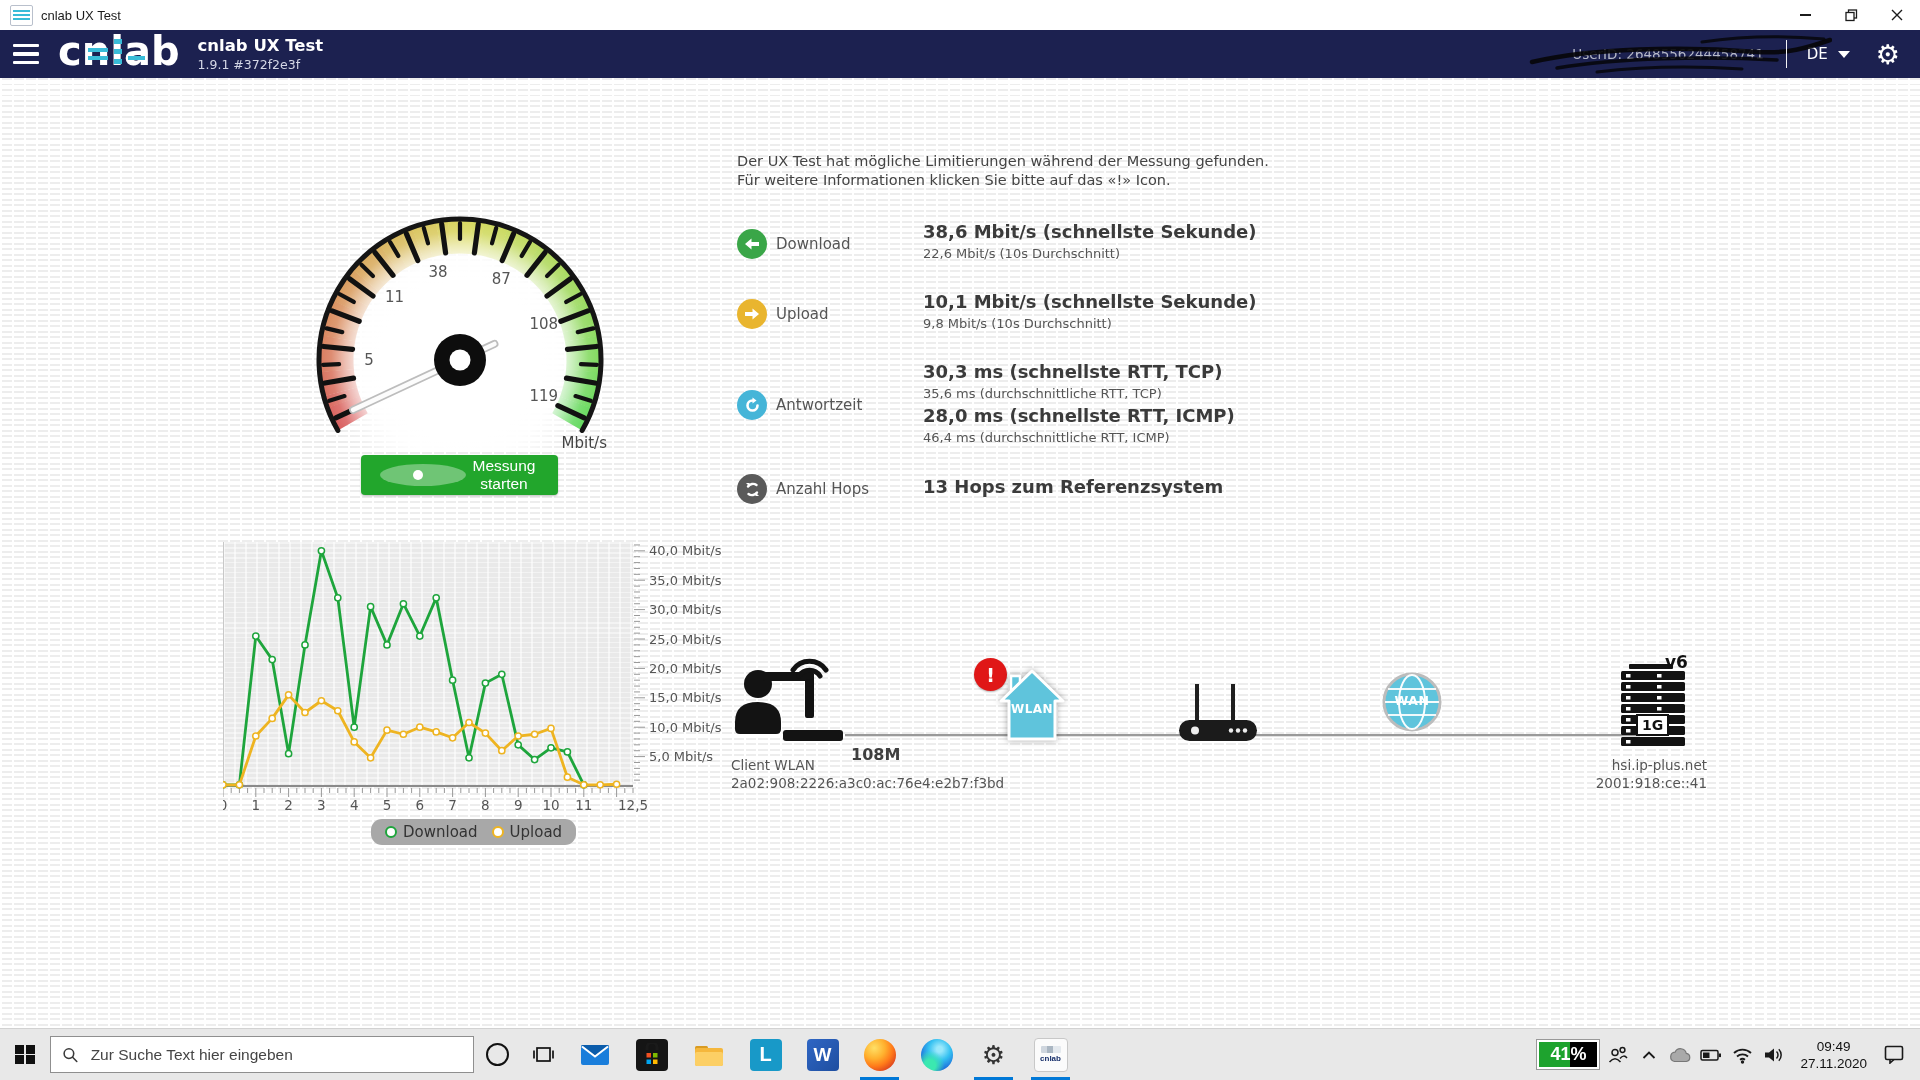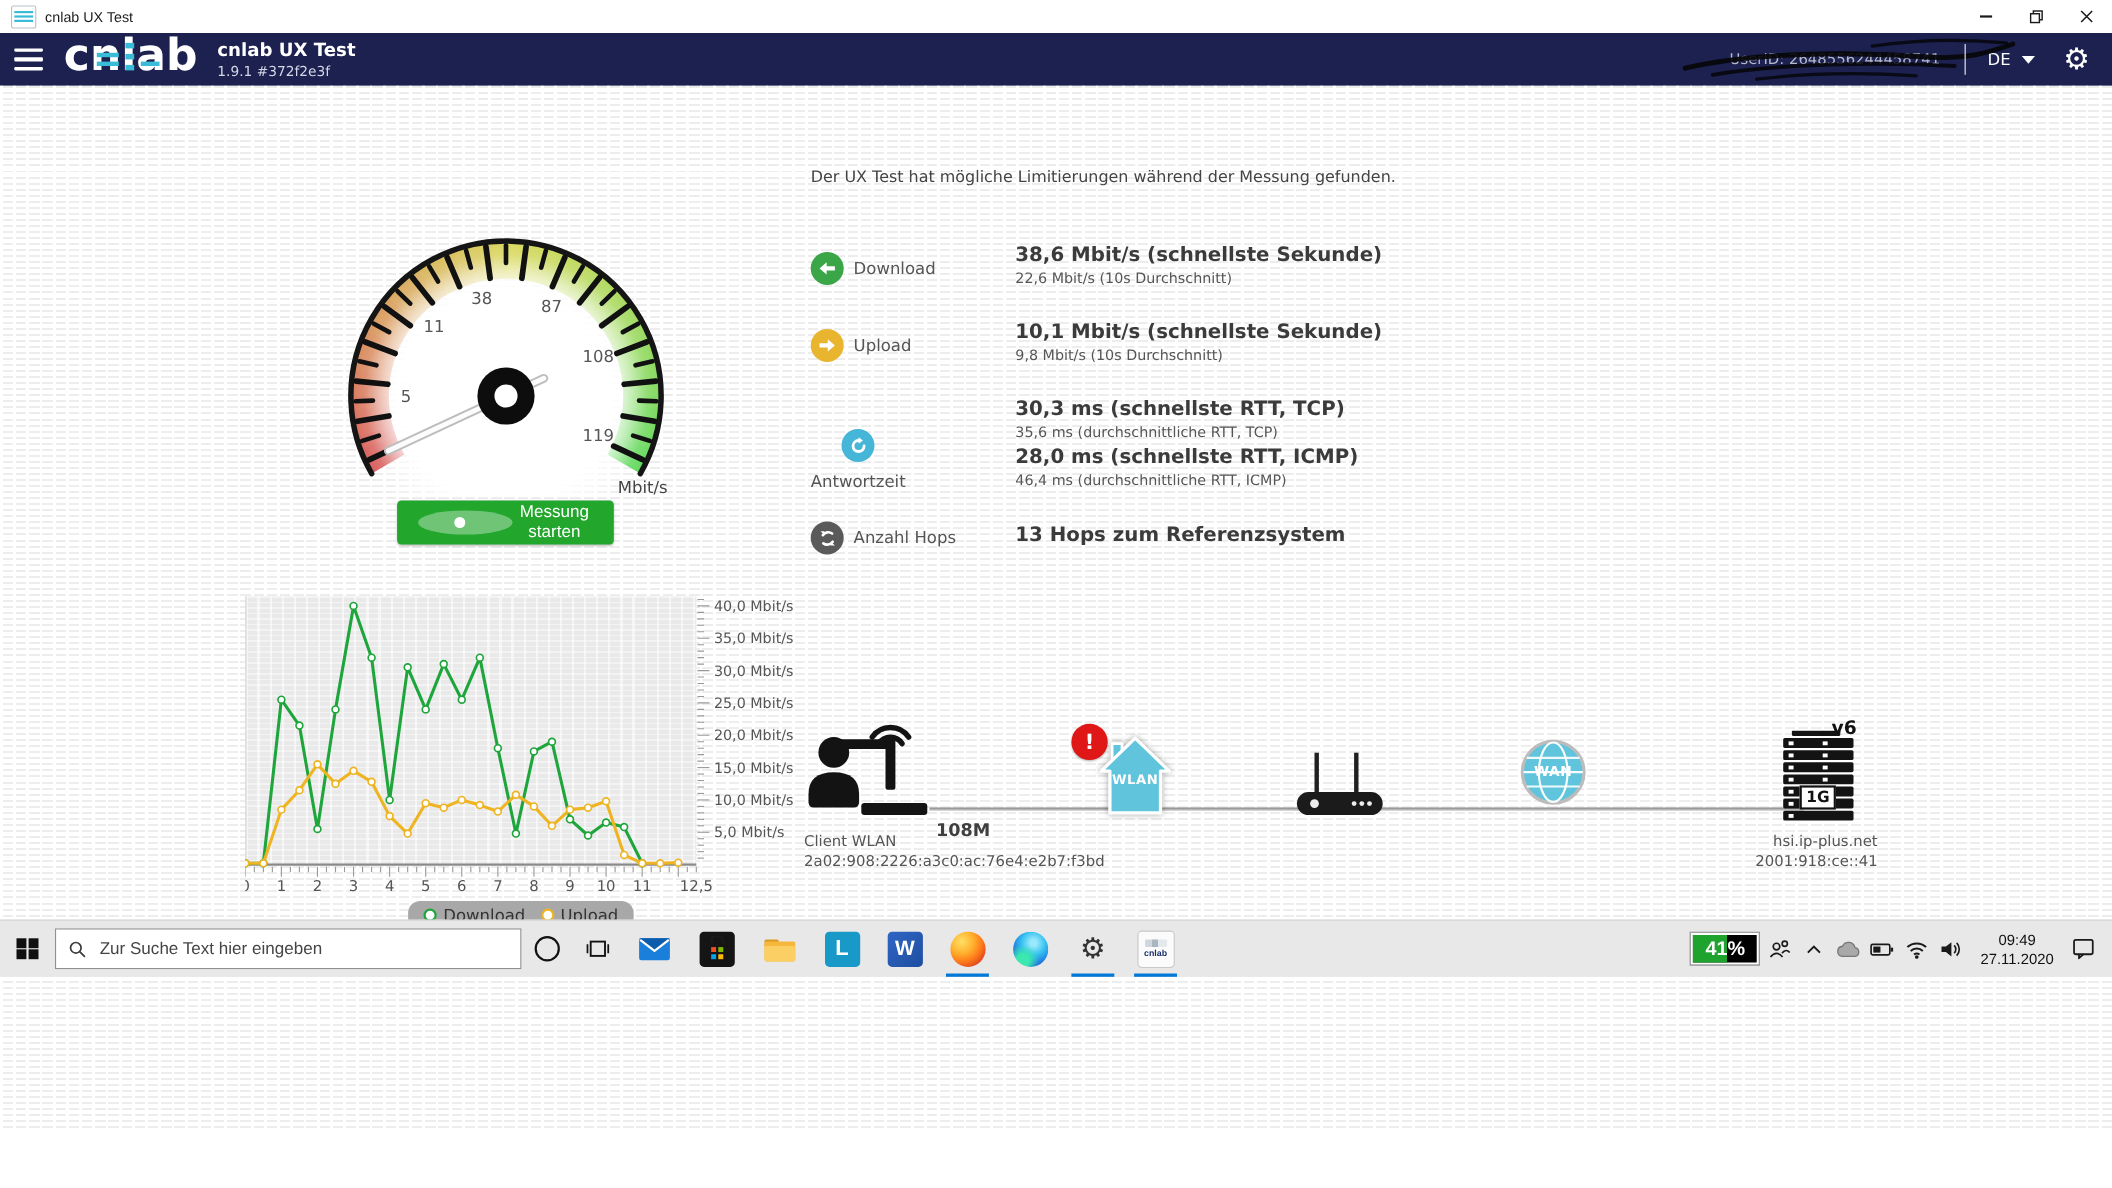--- a/index.html
+++ b/index.html
@@ -1,17 +1,17 @@
 <!DOCTYPE html>
 <html><head>
 <meta charset="utf-8">
 <style>
   html,body{margin:0;padding:0;width:1920px;height:1080px;overflow:hidden;background:#fff;
     font-family:"DejaVu Sans","Liberation Sans",sans-serif;}
-  .screen{position:relative;width:1920px;height:888px;background:#fff;border-radius:10px;}
+  .screen{position:relative;width:1920px;height:1080px;background:#fff;border-radius:10px;}
 
   
   .titlebar{position:absolute;top:0;left:0;right:0;height:30px;background:#fff;display:flex;align-items:center;}
   .titlebar .appico{width:17px;height:15px;margin-left:10px;border:1px solid #b9c0cc;border-radius:2px;background:#fff;
     display:flex;flex-direction:column;justify-content:center;gap:2px;padding:2px;}
   .titlebar .appico i{display:block;height:2px;background:#39bcd8;}
   .titlebar .ttitle{margin-left:8px;font-size:13px;color:#1b1b1b;font-family:"Liberation Sans",sans-serif;}
   .wctrls{margin-left:auto;display:flex;}
   .wbtn{width:46px;height:30px;display:grid;place-items:center;cursor:default;}
   .mini-bar{width:11px;height:2px;background:#1b1b1b;}
@@ -479,20 +479,21 @@
         </span>
         <span class="item">
           <span class="dot" style="border-color: rgb(238, 180, 33);"></span>
           <span class="ltxt">Upload</span>
         </span>
       </div>
     </div>
 
     <div class="notice">
       <div>Der UX Test hat mögliche Limitierungen während der Messung gefunden.</div>
+      <div>Für weitere Informationen klicken Sie bitte auf das «!» Icon.</div>
     </div>
 
     <div class="rrow" style="top:143px;">
       <div class="rleft" style="top:8px;">
         <span class="cicon" style="background:#3aa648;">
           <svg width="16" height="16" viewBox="0 0 16 16">
               <path d="M15 6 L7.5 6 L7.5 2.5 L1 8 L7.5 13.5 L7.5 10 L15 10 Z" fill="#fff"></path>
             </svg>
         </span>
         <span class="rlabel">Download</span>
@@ -512,21 +513,21 @@
         </span>
         <span class="rlabel">Upload</span>
       </div>
       <div class="rvals">
         <div class="vbold">10,1 Mbit/s (schnellste Sekunde)</div>
         <div class="vnorm">9,8 Mbit/s (10s Durchschnitt)</div>
       </div>
     </div>
 
     <div class="rrow" style="top:283px;">
-      <div class="rleft" style="top:29px;flex-direction:column;">
+      <div class="rleft" style="top:29px;">
         <span class="cicon" style="background:#45b5d8;">
           <svg width="17" height="17" viewBox="0 0 17 17">
             <path d="M13.5 8.5 A5 5 0 1 1 8.5 3.5" fill="none" stroke="#fff" stroke-width="2.6" stroke-linecap="round"></path>
             <path d="M8.5 0.5 L12.5 3.5 L8.5 6.5 Z" fill="#fff"></path>
           </svg>
         </span>
         <span class="rlabel">Antwortzeit</span>
       </div>
       <div class="rvals">
         <div class="vbold">30,3 ms (schnellste RTT, TCP)</div>

